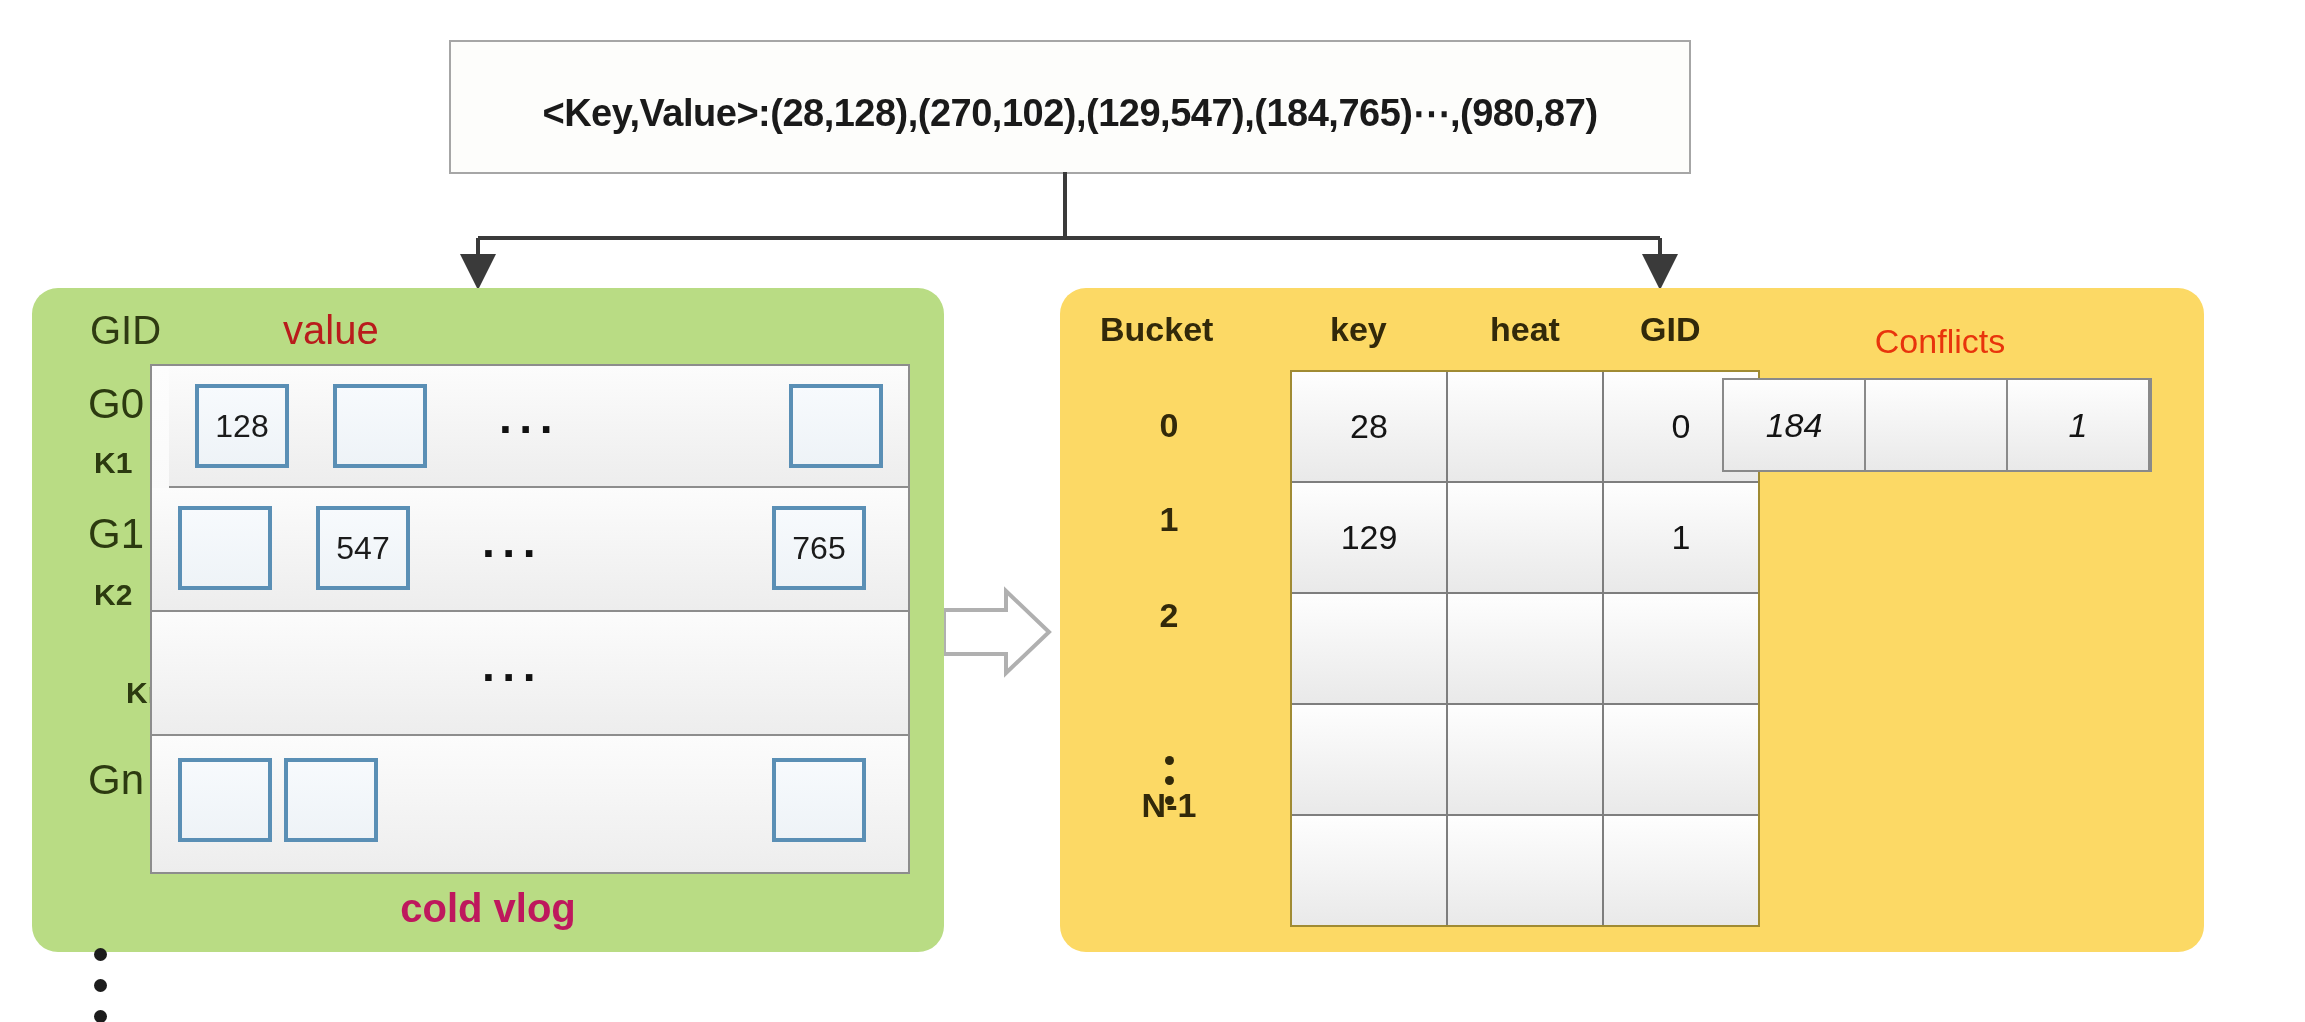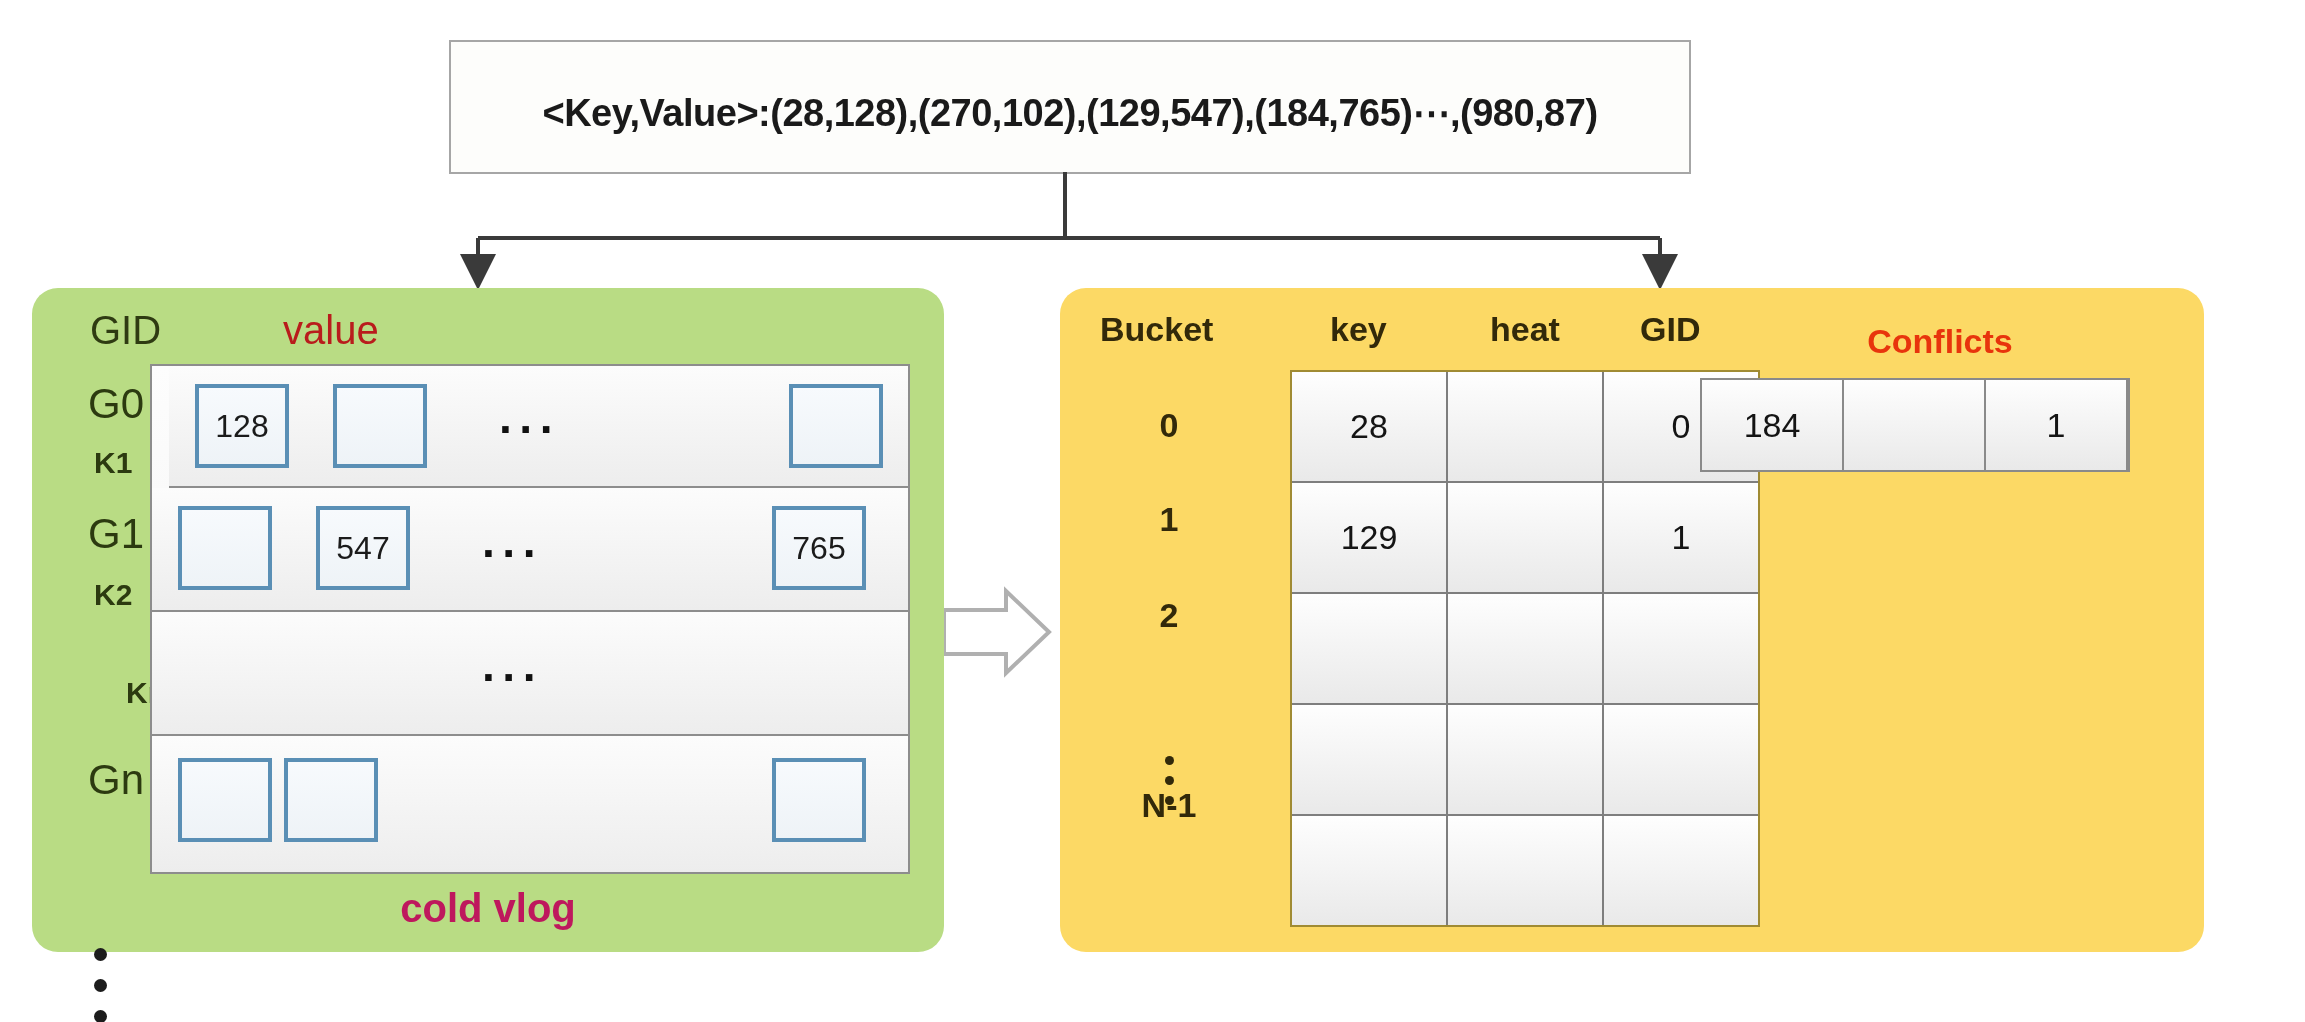--- a/index.html
+++ b/index.html
@@ -227,32 +227,33 @@
   .icell:last-child { border-right: none; }
 
   
   #conflicts-title {
     position: absolute;
     left: 700px;
     top: 34px;
     width: 360px;
     text-align: center;
     font-size: 34px;
-    font-weight: bold;
+    font-weight: normal;
     color: #e8340c;
   }
   #conflict-table {
     position: absolute;
-    left: 640px;
+    left: 662px;
     top: 90px;
     width: 430px;
     height: 94px;
     border: 2px solid #8a8a8a;
     box-sizing: border-box;
     display: flex;
+    font-style: italic;
   }
   #conflict-table .icell { border-right: 2px solid #8a8a8a; }
   #cold-index-label {
     position: absolute;
     left: 0;
     top: 590px;
     width: 1144px;
     text-align: center;
     font-size: 40px;
     font-weight: bold;

